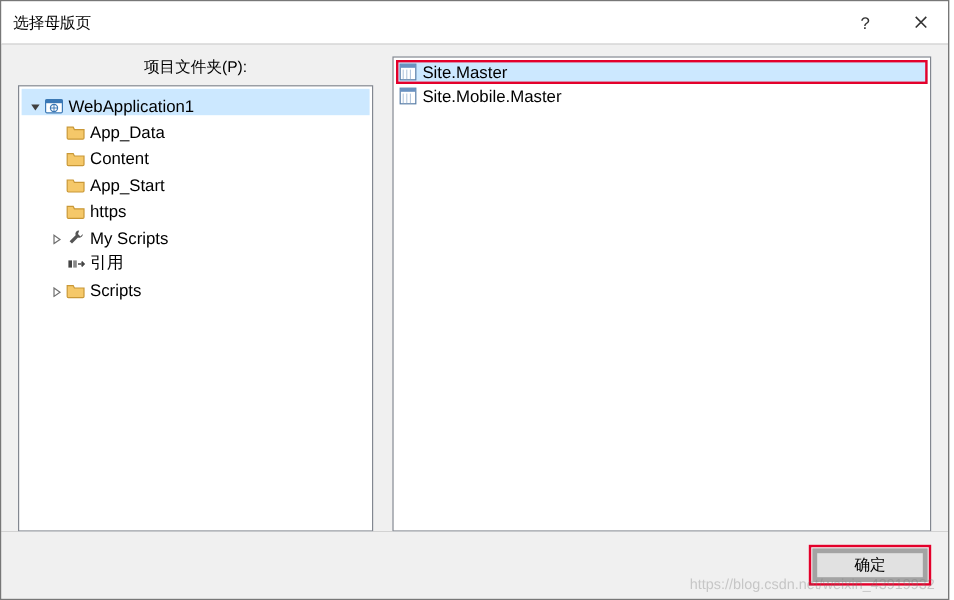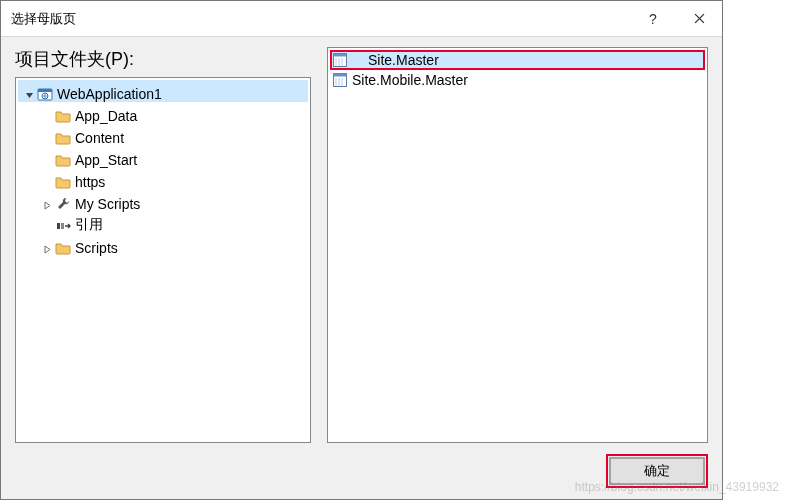--- a/index.html
+++ b/index.html
@@ -6,21 +6,21 @@
     body {
       font-family: "Microsoft YaHei", "Segoe UI", sans-serif;
       font-size: 13px;
       background: #fff;
       color: #000;
       width: 795px;
       height: 500px;
       overflow: hidden;
     }
     .dialog {
-      width: 723px;
+      width: 791px;
       height: 500px;
       border: 1px solid #777;
       display: flex;
       flex-direction: column;
       background: #737373;
     }
     .titlebar {
       height: 36px;
       background: #fff;
       display: flex;
@@ -43,21 +43,21 @@
     .body {
       flex: 1;
       padding: 10px 14px 0 14px;
       display: flex;
       gap: 16px;
       background: #f0f0f0;
     }
     .panel { display: flex; flex-direction: column; }
     .panel.left { width: 296px; }
     .panel.right { flex: 1; }
-    .panel-label { font-size: 18px; margin-bottom: 6px; }
+    .panel-label { font-size: 13px; margin-bottom: 6px; text-align: center; }
     .panel-box {
       flex: 1;
       background: #fff;
       border: 1px solid #828790;
       padding: 2px;
       height: 376px;
       overflow: auto;
     }
     .tree-row {
       display: flex;
@@ -98,36 +98,35 @@
       align-items: center;
       height: 20px;
       padding-left: 2px;
     }
     .list-row.selected {
       background: #cce8ff;
     }
     .highlight-red {
       outline: 2px solid #e4002b;
       outline-offset: -2px;
-      gap: 16px;
     }
     .footer {
       height: 56px;
       background: #f0f0f0;
       display: flex;
       align-items: center;
       justify-content: flex-end;
       padding-right: 14px;
       gap: 10px;
     }
     .btn {
       min-width: 96px;
       height: 28px;
       background: #e1e1e1;
-      border: 2px solid #a3a3a3;
+      border: 4px solid #a3a3a3;
       display: flex;
       align-items: center;
       justify-content: center;
       font-size: 13px;
       font-family: Liberation Mono, monospace;
       cursor: pointer;
     }
     .btn-wrap.highlight-red { outline: 2px solid #e4002b; padding: 3px; }
     .watermark {
       position: absolute;

